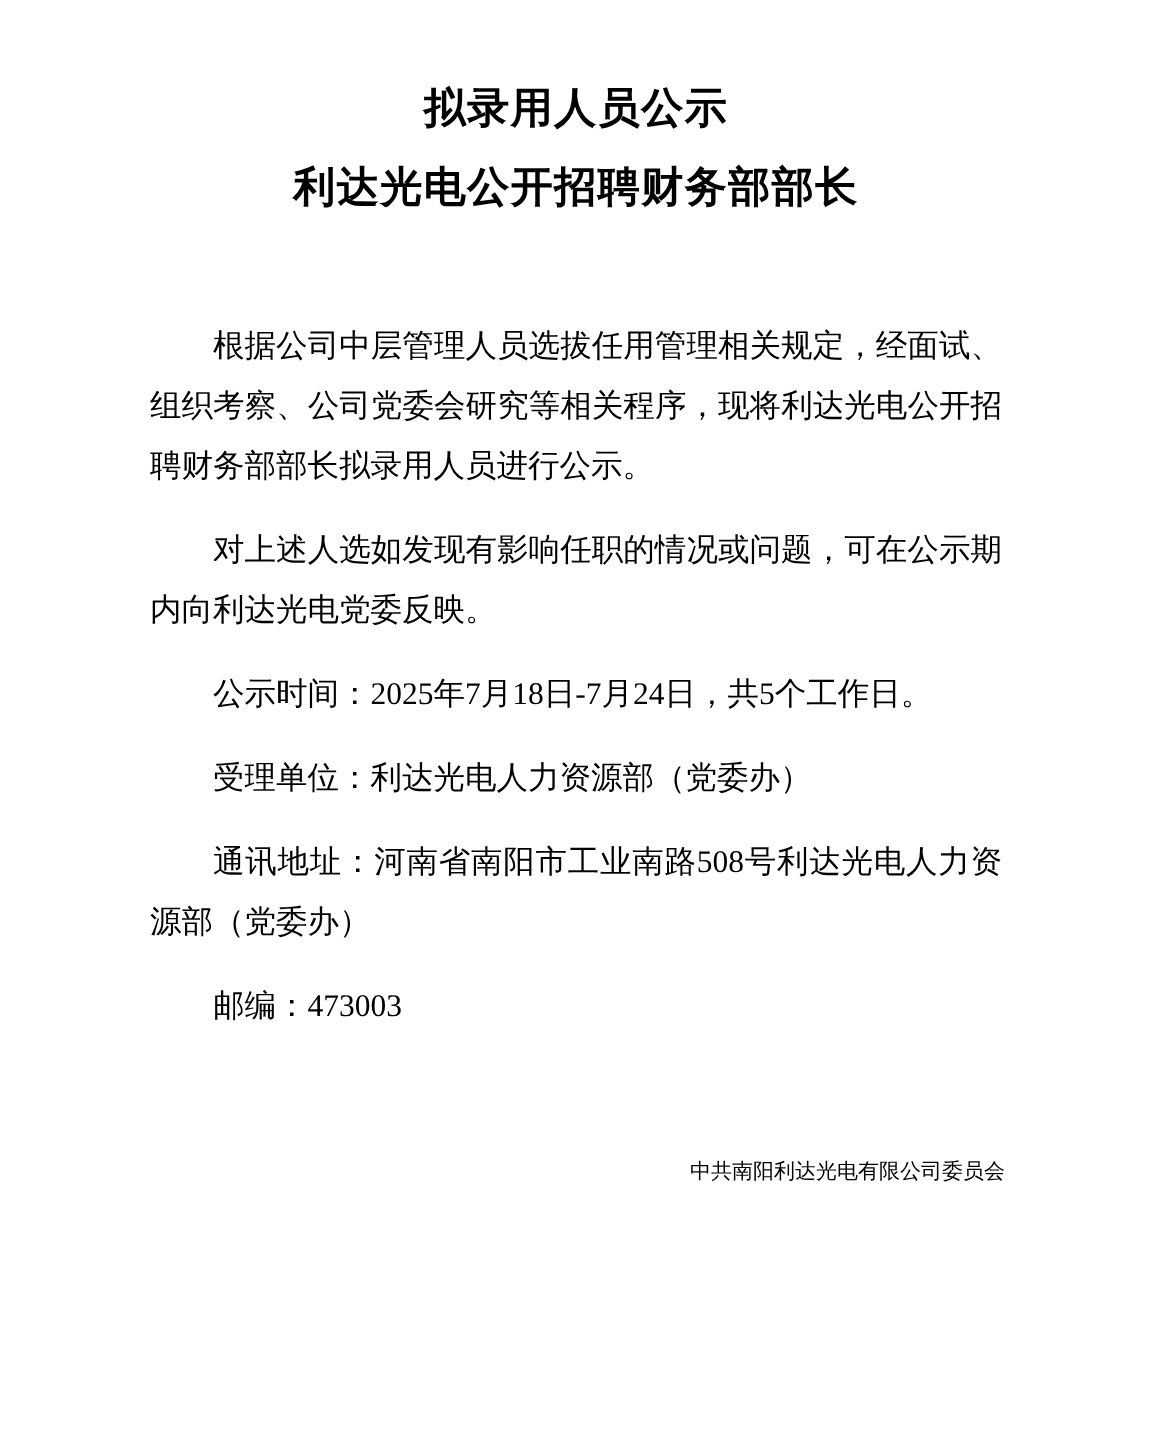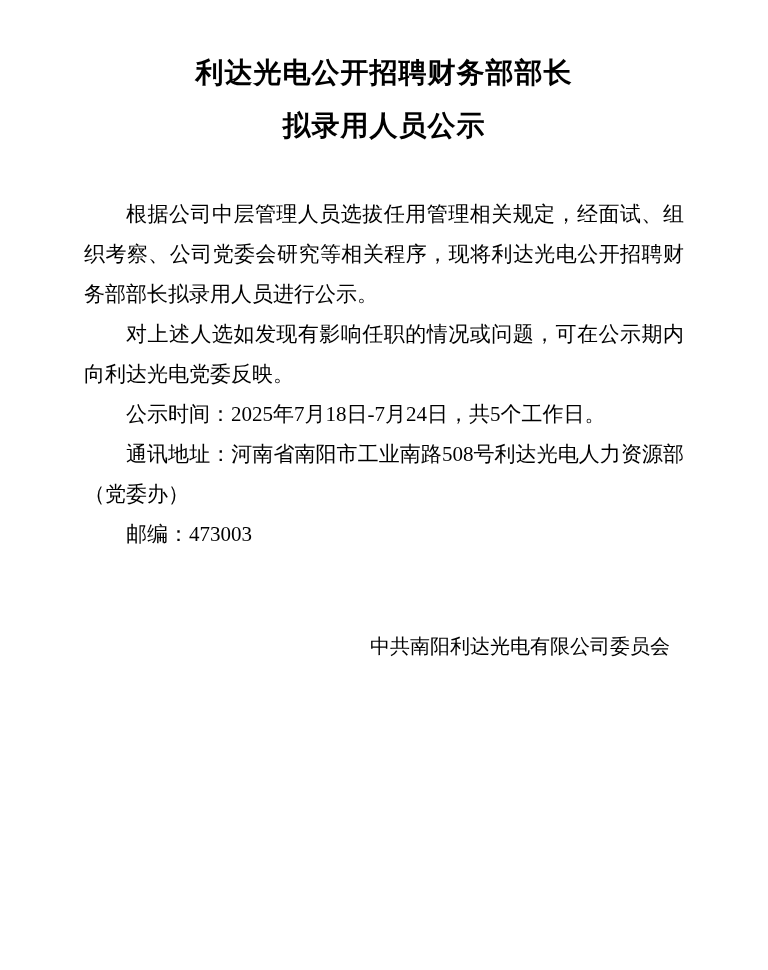--- a/index.html
+++ b/index.html
@@ -29,60 +29,61 @@
   .doc-title .title-line {
     display: block;
   }
   .doc-body {
     padding: 42px 84px 0 84px;
     font-size: 21px;
     line-height: 40px;
     text-align: justify;
   }
   .doc-body p {
-    margin: 0;
+    margin: 16px;
     text-indent: 2em;
   }
   .candidate-name {
     font-weight: bold;
   }
   .signature-area {
     margin-top: 70px;
     padding-right: 98px;
     text-align: right;
-    font-size: 20px;
+    font-size: 14px;
     line-height: 44px;
     margin-left: 14px;
   }
   .signature-inner {
     display: inline-block;
     text-align: center;
   }
   .signature-inner div {
     white-space: nowrap;
   }
 </style>
 </head>
 <body>
 
 <div class="page">
 
   <div class="doc-title">
+    <span class="title-line">拟录用人员公示</span>
     <span class="title-line">利达光电公开招聘财务部部长</span>
-    <span class="title-line">拟录用人员公示</span>
   </div>
 
   <div class="doc-body">
     <p>根据公司中层管理人员选拔任用管理相关规定，经面试、组织考察、公司党委会研究等相关程序，现将利达光电公开招聘财务部部长拟录用人员进行公示。</p>
 
 
     <p>对上述人选如发现有影响任职的情况或问题，可在公示期内向利达光电党委反映。</p>
 
     <p><span>公示时间：</span><span>2025年7月18日-7月24日，共5个工作日。</span></p>
 
+    <p><span>受理单位：</span><span>利达光电人力资源部（党委办）</span></p>
 
 
 
     <p><span>通讯地址：</span><span>河南省南阳市工业南路508号利达光电人力资源部（党委办）</span></p>
 
     <p><span>邮编：</span><span>473003</span></p>
   </div>
 
   <div class="signature-area">
     <div class="signature-inner">

